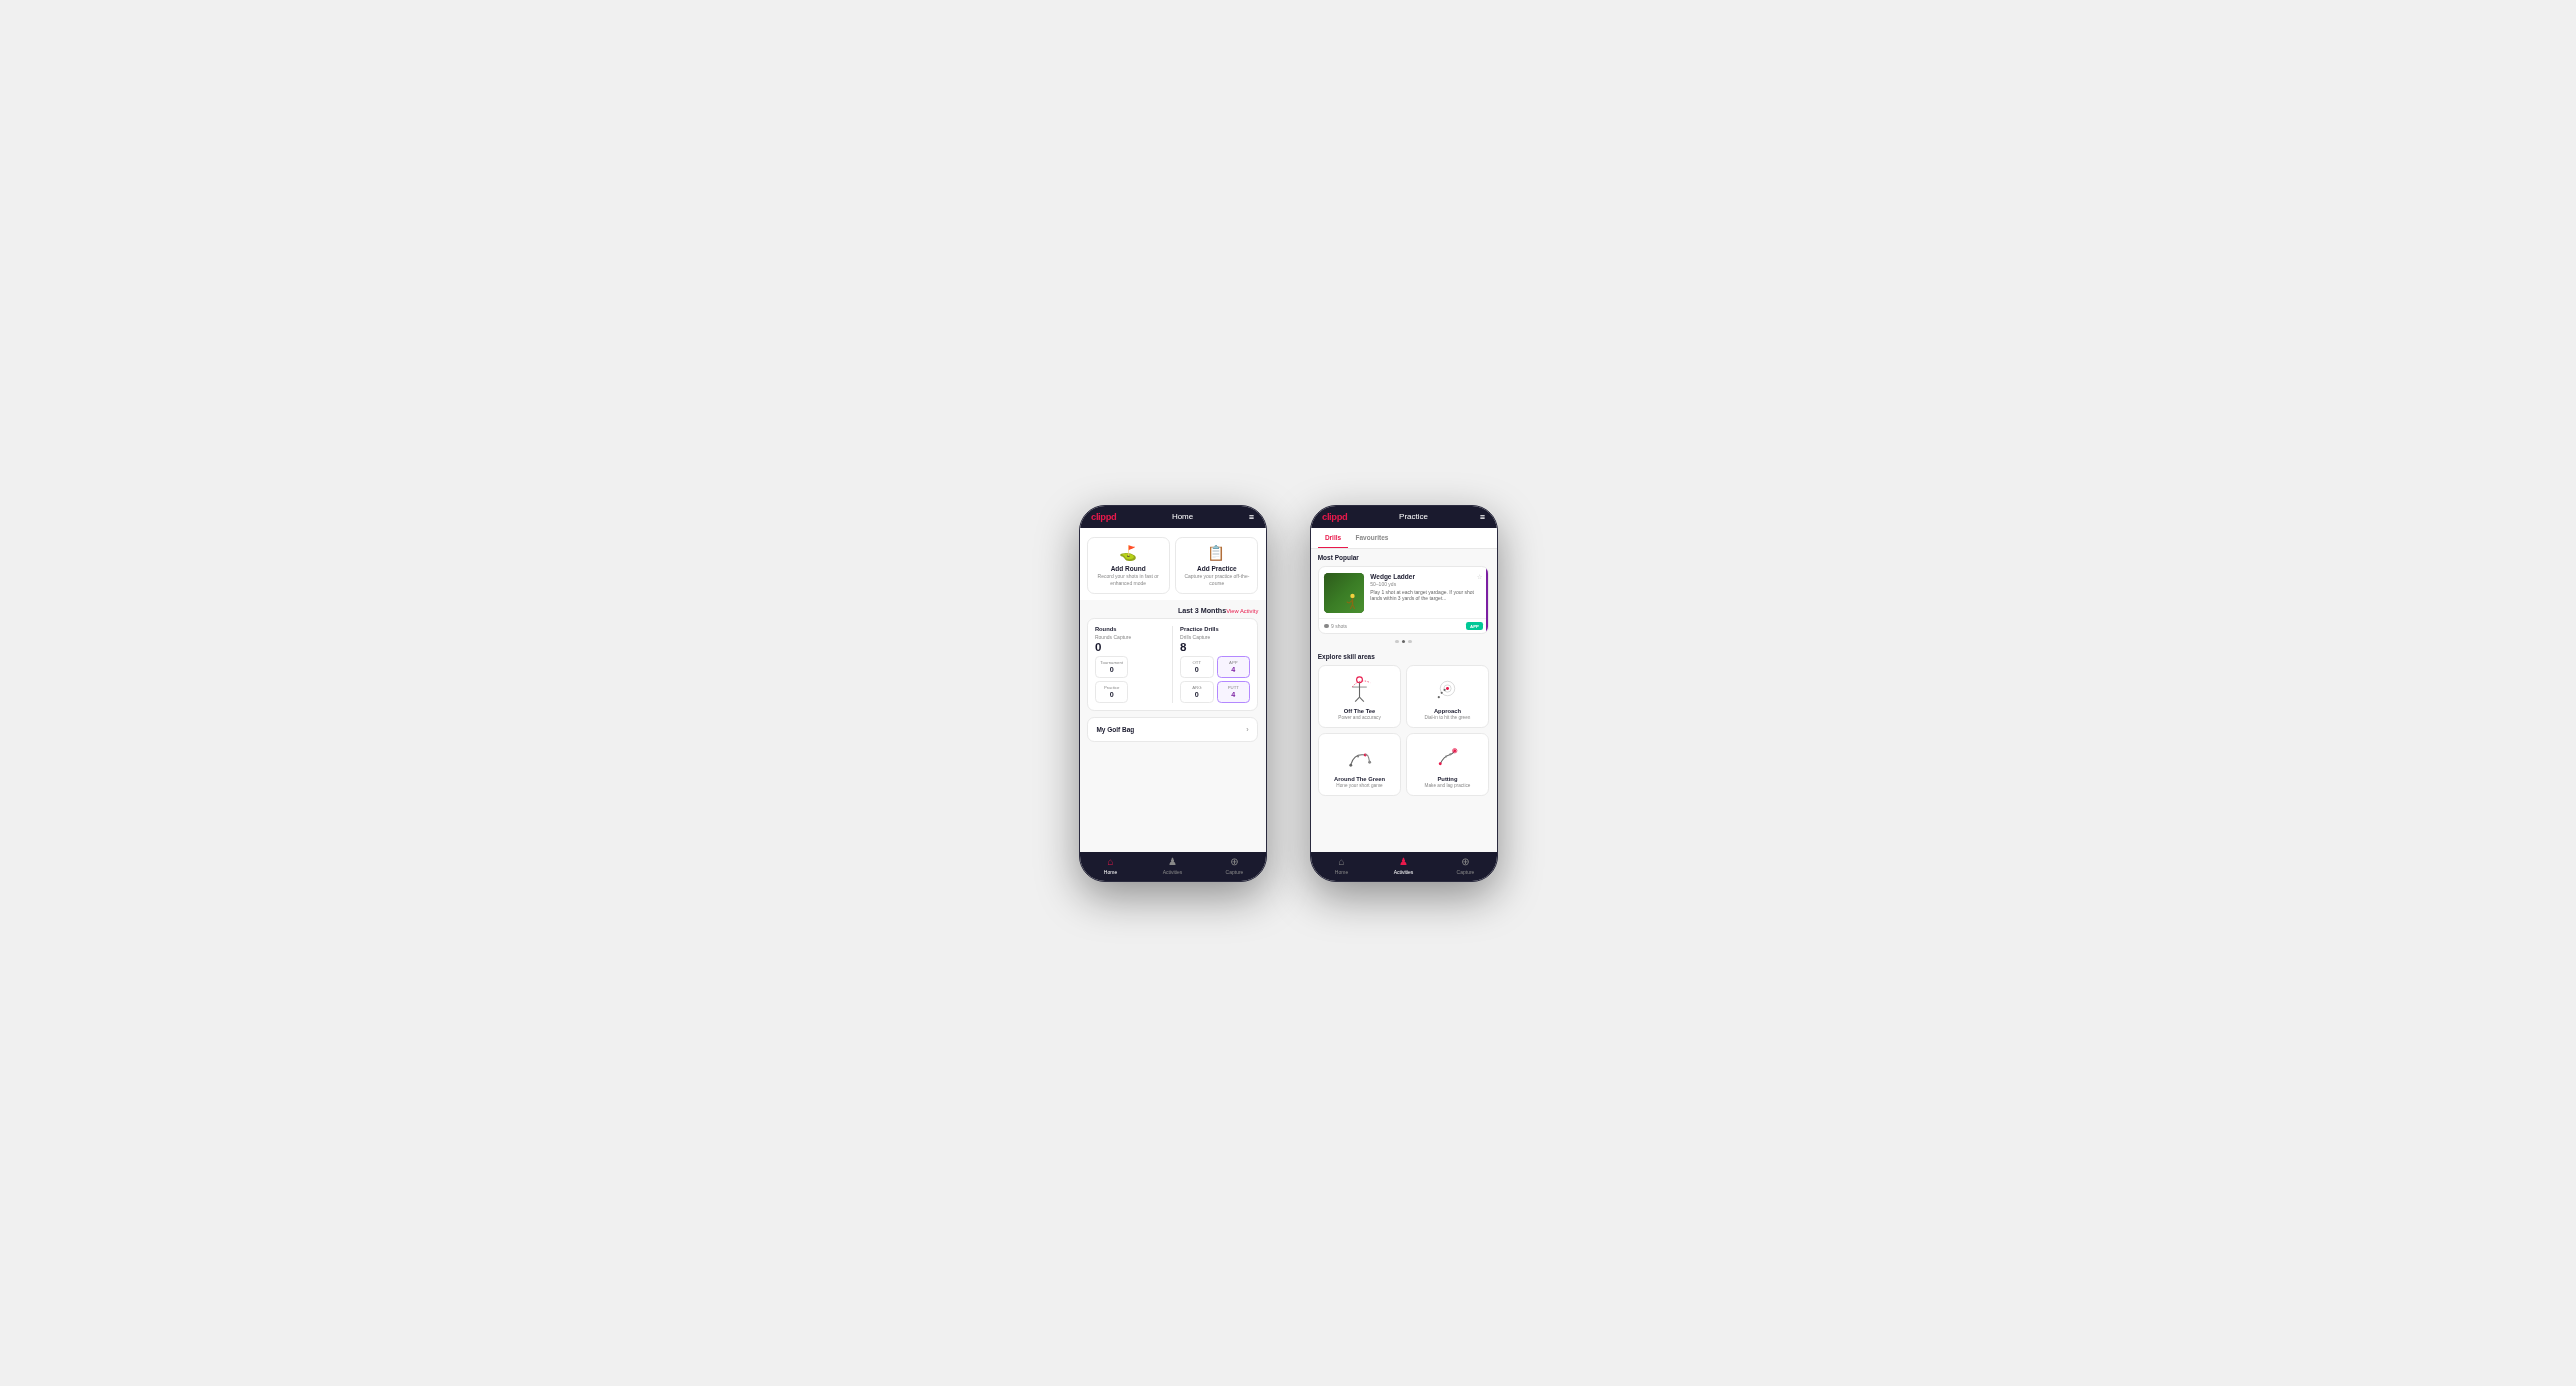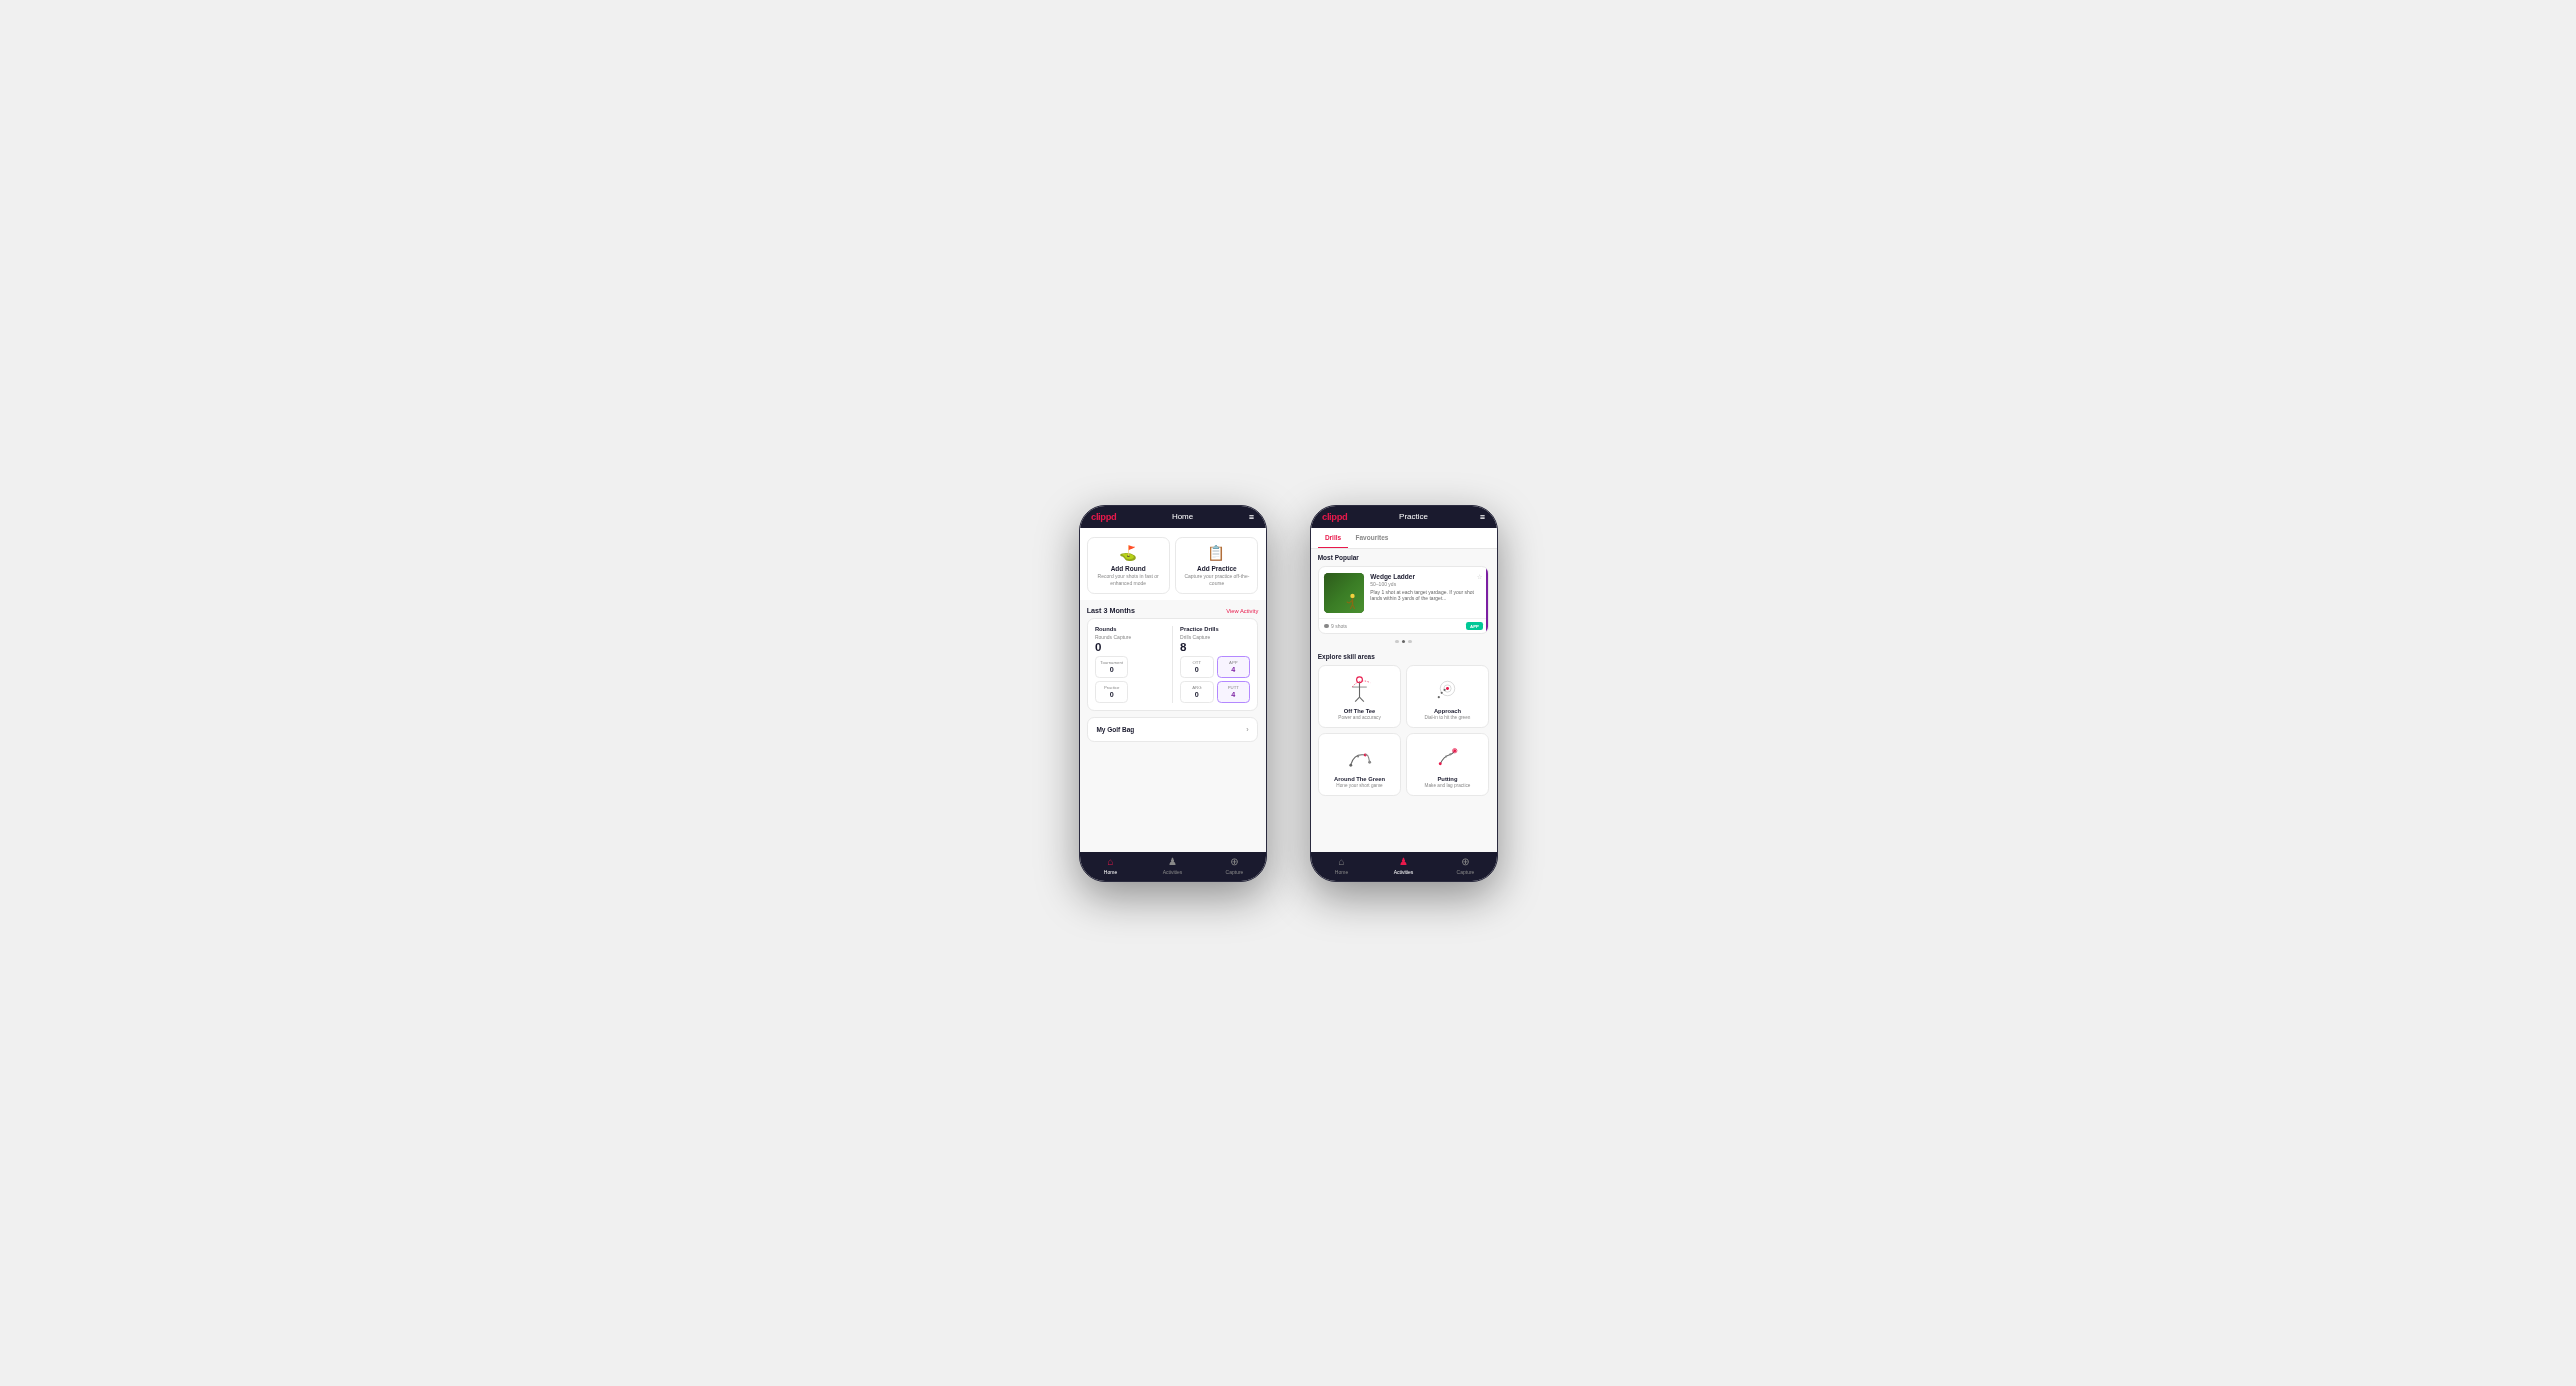--- a/index.html
+++ b/index.html
@@ -101,21 +101,21 @@
     }
     .action-desc {
       font-size: 5px;
       color: #888;
       line-height: 1.3;
     }
 
     
     .section-header {
       display: flex;
-      justify-content: space-between;
+      justify-content: flex-end;
       align-items: center;
       padding: 5.8px 7.2px 2.9px;
     }
     .section-title {
       font-size: 7.2px;
       font-weight: 700;
       color: #1a1a2e;
     }
     .section-link {
       font-size: 5.8px;

